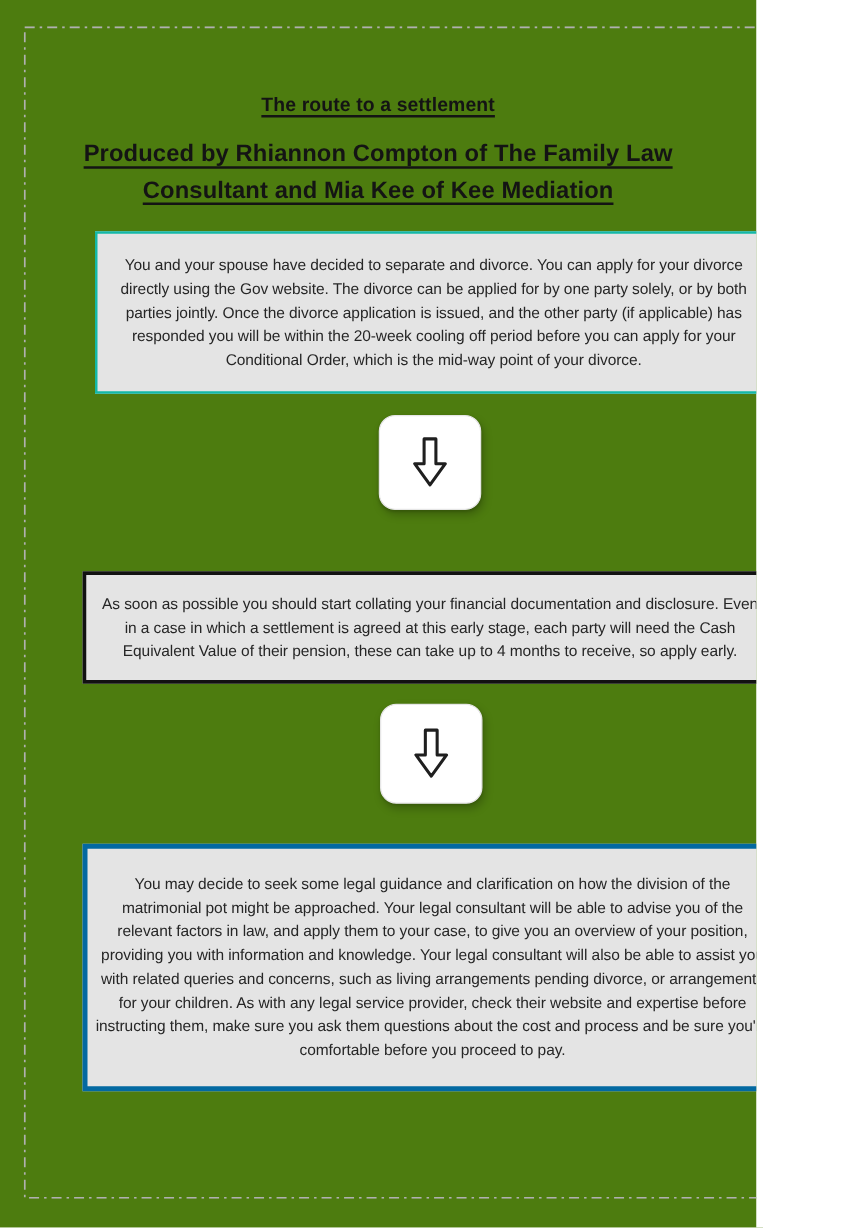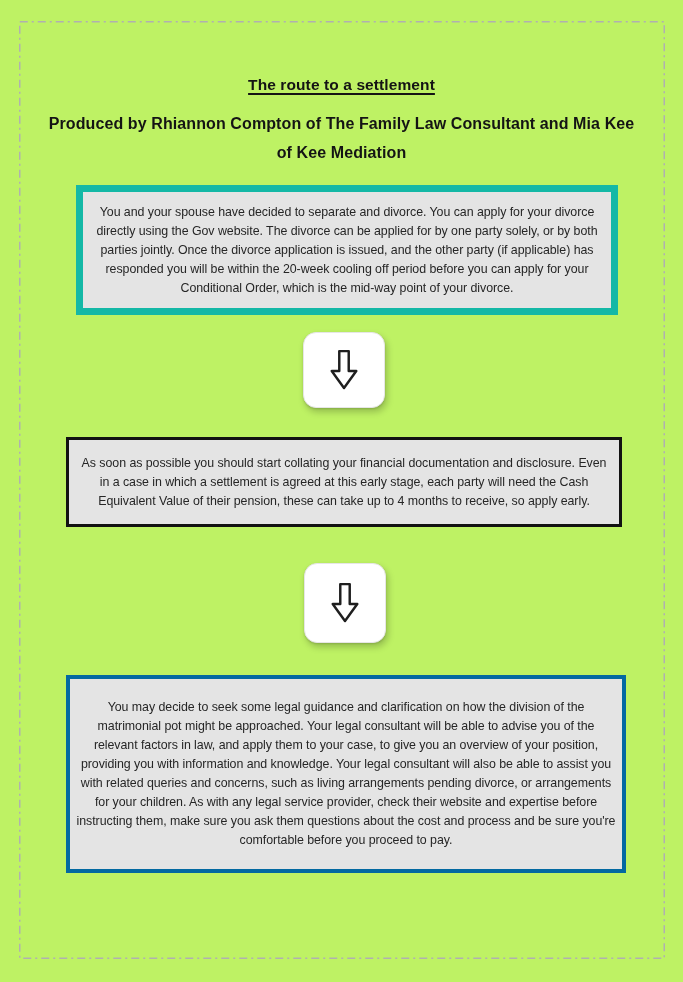--- a/index.html
+++ b/index.html
@@ -3,23 +3,23 @@
 <meta charset="utf-8">
 <style>
   * { margin: 0; padding: 0; box-sizing: border-box; }
   html, body { background: #ffffff; }
   body {
     font-family: "Liberation Sans", sans-serif;
     color: #2a2a2a;
   }
   .page {
     position: relative;
-    width: 683px;
+    width: 605px;
     height: 982px;
-    background: #bef264;
+    background: #4d7c0f;
     overflow: hidden;
   }
   .page-border-svg {
     position: absolute;
     left: 19px;
     top: 21px;
     pointer-events: none;
   }
   .doc-title {
     position: absolute;
@@ -34,49 +34,50 @@
     text-underline-offset: 3px;
     text-decoration-thickness: 1.5px;
     letter-spacing: 0.1px;
   }
   .doc-byline {
     position: absolute;
     top: 109px;
     left: 45px;
     right: 45px;
     text-align: center;
-    font-size: 16px;
+    font-size: 19px;
     font-weight: bold;
     line-height: 29px;
     color: #141414;
+    text-decoration: underline;
     text-underline-offset: 3.5px;
     text-decoration-thickness: 1.6px;
     letter-spacing: 0.1px;
   }
   .step-box {
     position: absolute;
     background: #e4e4e4;
     display: flex;
     align-items: center;
     justify-content: center;
     text-align: center;
     font-size: 12.4px;
     line-height: 19px;
     letter-spacing: -0.05px;
     color: #262626;
   }
   .step-box .step-text { width: 100%; }
   .box-1 {
     left: 76px; top: 185px;
     width: 542px; min-height: 130px;
-    border: 7px solid #14b8a6;
+    border: 2px solid #14b8a6;
     padding: 8px 10px;
   }
   .box-2 {
-    left: 66px; top: 437px;
+    left: 66px; top: 457px;
     width: 556px; min-height: 90px;
     border: 3px solid #121212;
     padding: 7px 10px;
   }
   .box-3 {
     left: 66px; top: 675px;
     width: 560px; min-height: 198px;
     border: 4px solid #0369a1;
     padding: 9px 6px;
   }

